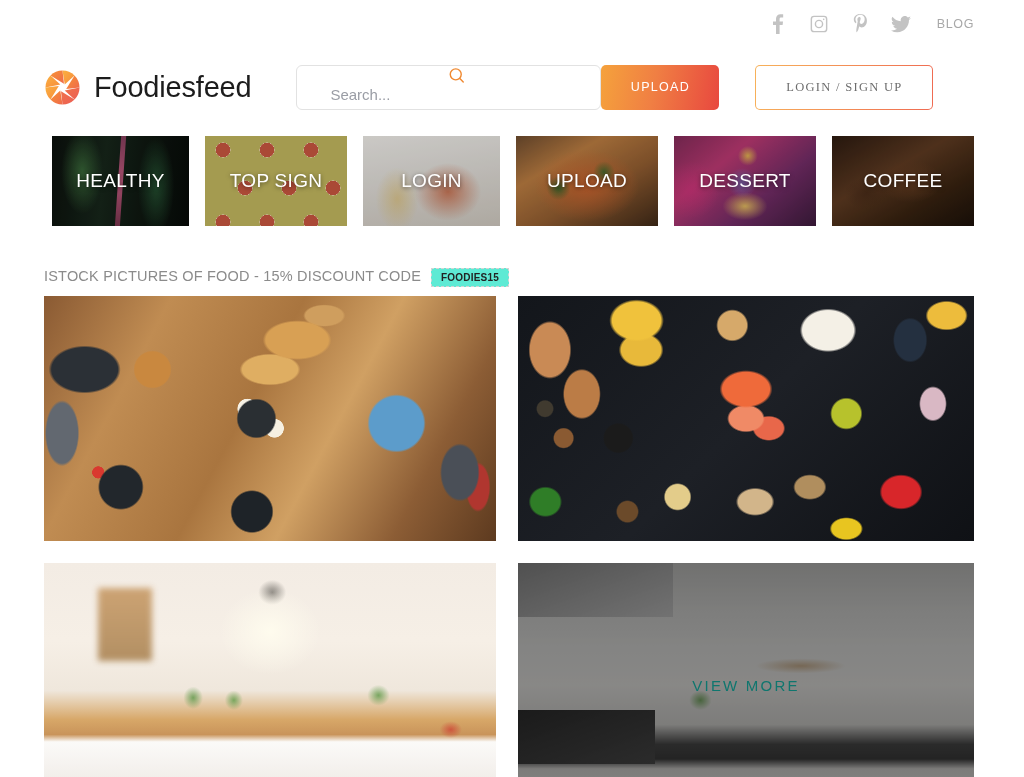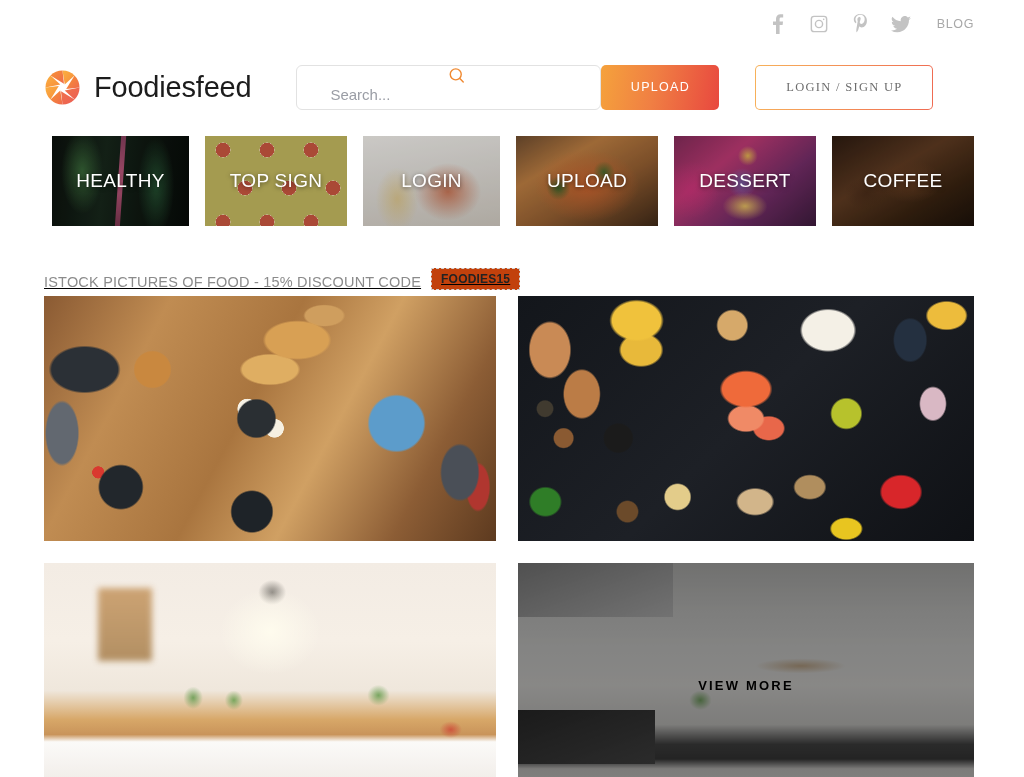--- a/index.html
+++ b/index.html
@@ -152,29 +152,29 @@
   .art-coffee {
     background:
       radial-gradient(ellipse 44px 30px at 55% 50%, rgba(96,58,32,.95), transparent 72%),
       radial-gradient(ellipse 30px 22px at 24% 64%, rgba(70,42,24,.9), transparent 72%),
       linear-gradient(150deg, #2b1a10 0%, #5a3820 40%, #34200f 72%, #1a1009 100%);
   }
 
   
   .promo {
     position: absolute; top: 268px; left: 44px;
-    display: flex; align-items: flex-end; gap: 10px; text-decoration: underline;
+    display: flex; align-items: flex-start; gap: 10px;
   }
   .promo-text {
     font-size: 14.5px; color: #8b8b8b; letter-spacing: 0.2px;
   }
   .promo-code {
-    font-size: 12px; font-weight: 700; color: #222;
+    font-size: 10px; font-weight: 700; color: #222;
     border: 1px dashed #d4d4d4; padding: 3px 9px; letter-spacing: 0.2px;
-    background: #c2410c; cursor: pointer;
+    background: #5eead4; cursor: pointer;
   }
 
   
   .grid {
     position: absolute; top: 296px; left: 44px;
     width: 930px;
     display: grid; grid-template-columns: 452px 456px; gap: 22px 22px;
   }
   .tile { position: relative; height: 245px; overflow: hidden; cursor: pointer; }
   .tile .photo { position: absolute; inset: 0; }
@@ -272,21 +272,21 @@
   .photo-kitchen-dark::after {
     content:""; position:absolute; left:0; top:60%; width:30%; height:22%;
     background: linear-gradient(160deg,#1d1d1d,#3c3c3c);
   }
   .tile-overlay {
     position: absolute; inset: 0;
     background: rgba(25,25,25,0.45);
     display: flex; align-items: center; justify-content: center;
   }
   .view-more {
-    color: #000000; font-size: 13px; letter-spacing: 2.2px; font-weight: 700;
+    color: #0f766e; font-size: 15px; letter-spacing: 2.2px; font-weight: 400;
   }
 </style>
 </head>
 <body>
 
 <div class="page">
 
   <div class="topbar">
     <div class="social">
       <span class="social-icon" title="Facebook">

